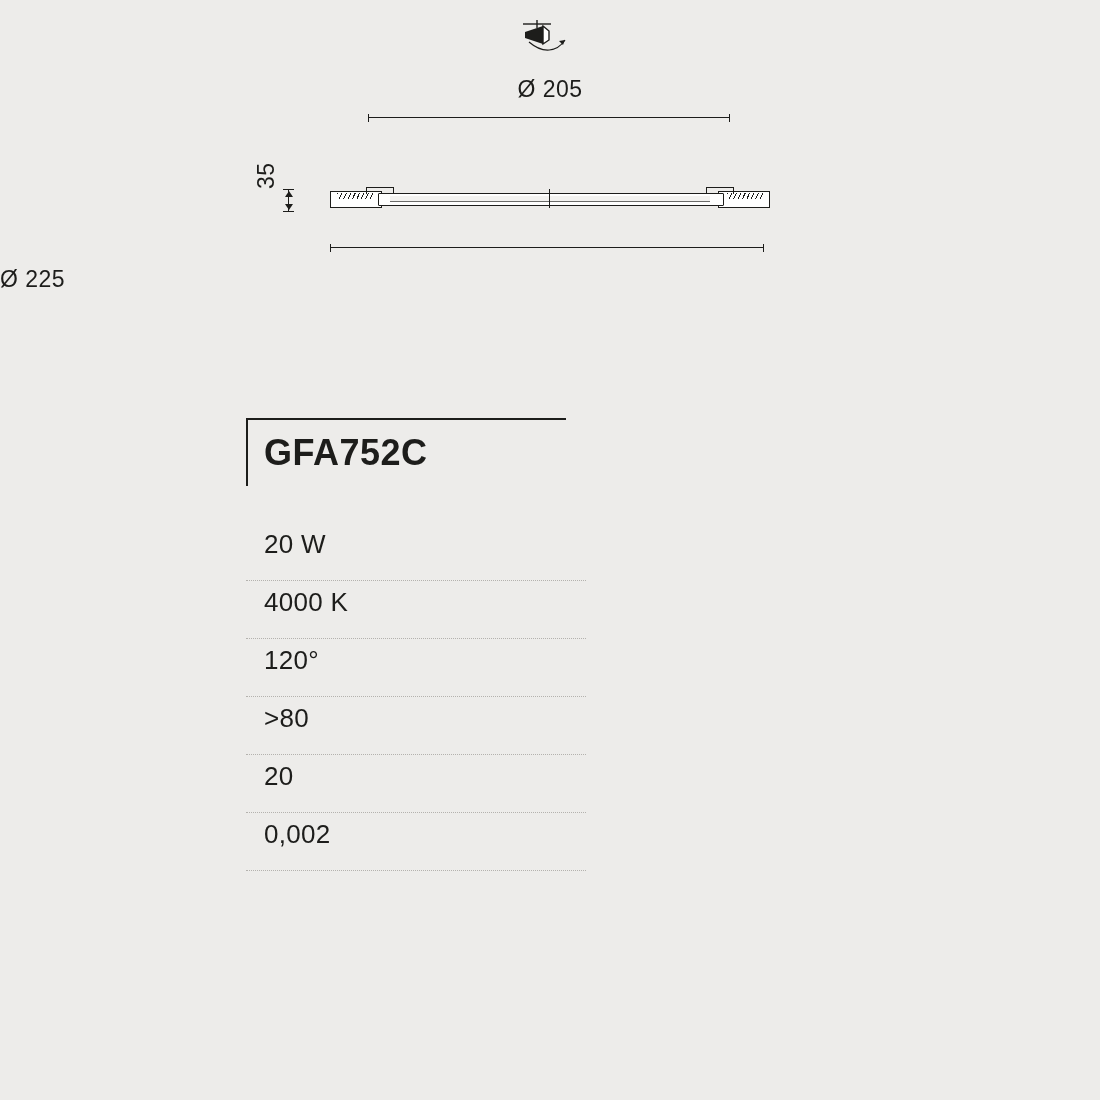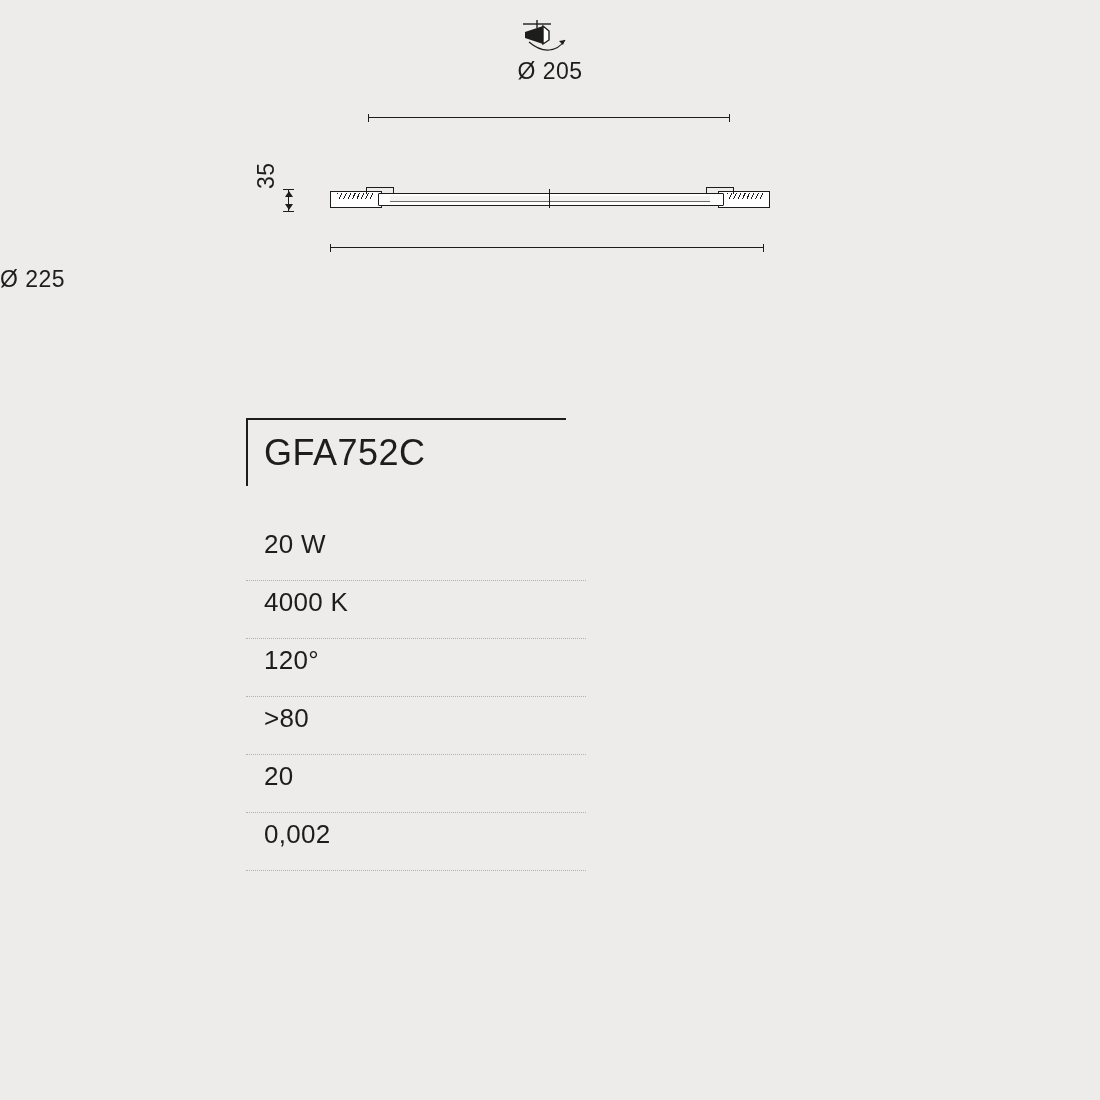--- a/index.html
+++ b/index.html
@@ -37,21 +37,21 @@
     left: 505px;
     top: 18px;
     width: 80px;
     height: 44px;
   }
 
   
   .dim-top-label {
     position: absolute;
     left: 0;
-    top: 58px;
+    top: 76px;
     width: 1100px;
     text-align: center;
     font-size: 23px;
     letter-spacing: 0.5px;
     font-weight: 400;
   }
 
   
   .dim-line-top {
     position: absolute;
@@ -256,21 +256,21 @@
     top: 0;
     width: 2px;
     height: 68px;
     background: #1d1d1b;
   }
   .product-title {
     position: absolute;
     left: 18px;
     top: 14px;
     font-size: 36px;
-    font-weight: 400;
+    font-weight: 700;
     letter-spacing: 0.5px;
     color: #1d1d1b;
     white-space: nowrap;
   }
 
   .spec-list {
     position: absolute;
     left: 0;
     top: 105px;
     width: 340px;

